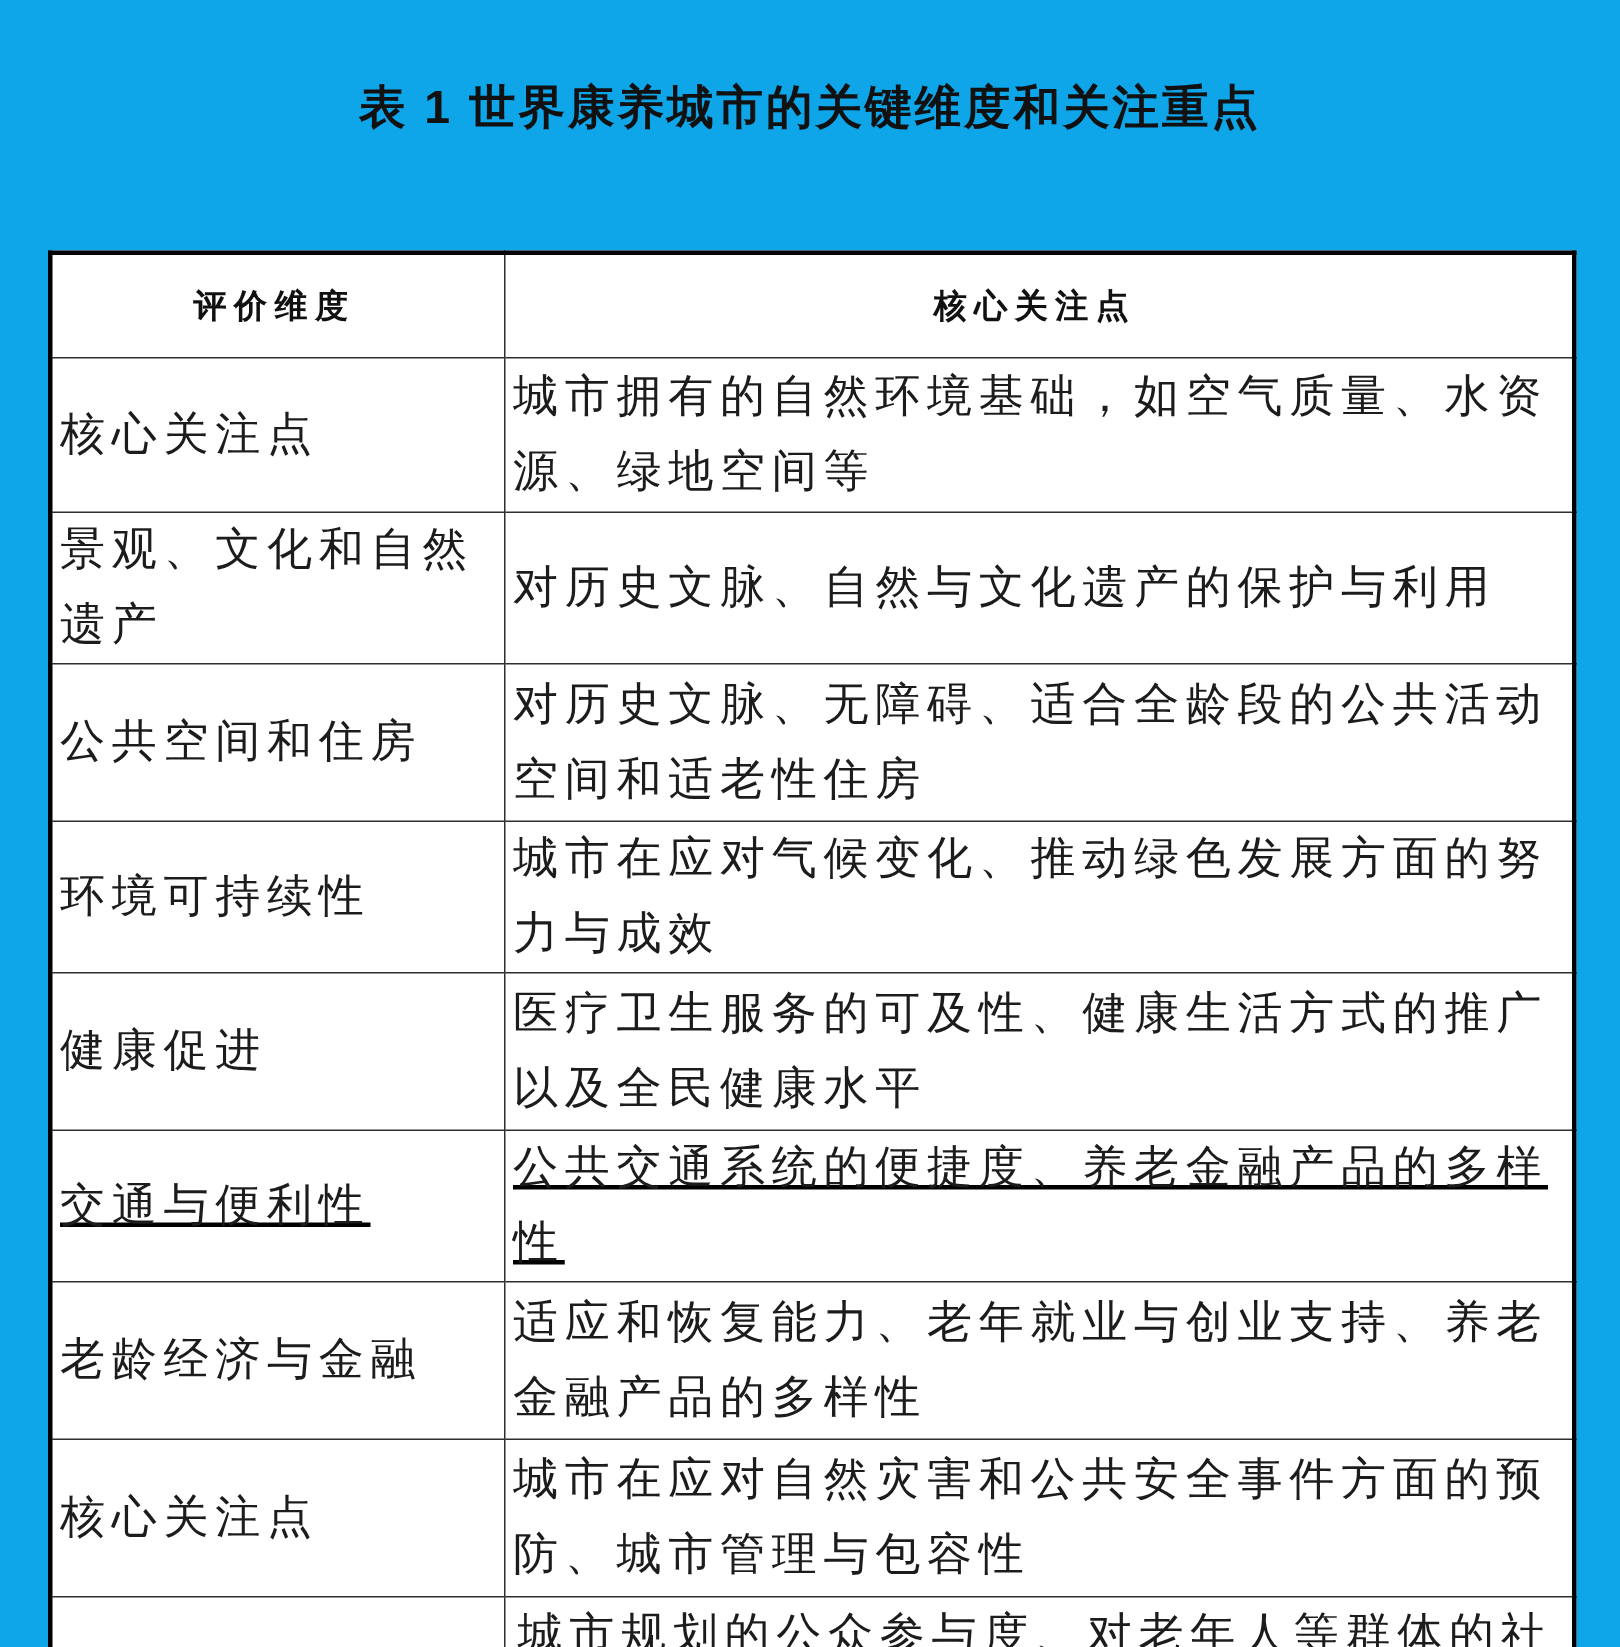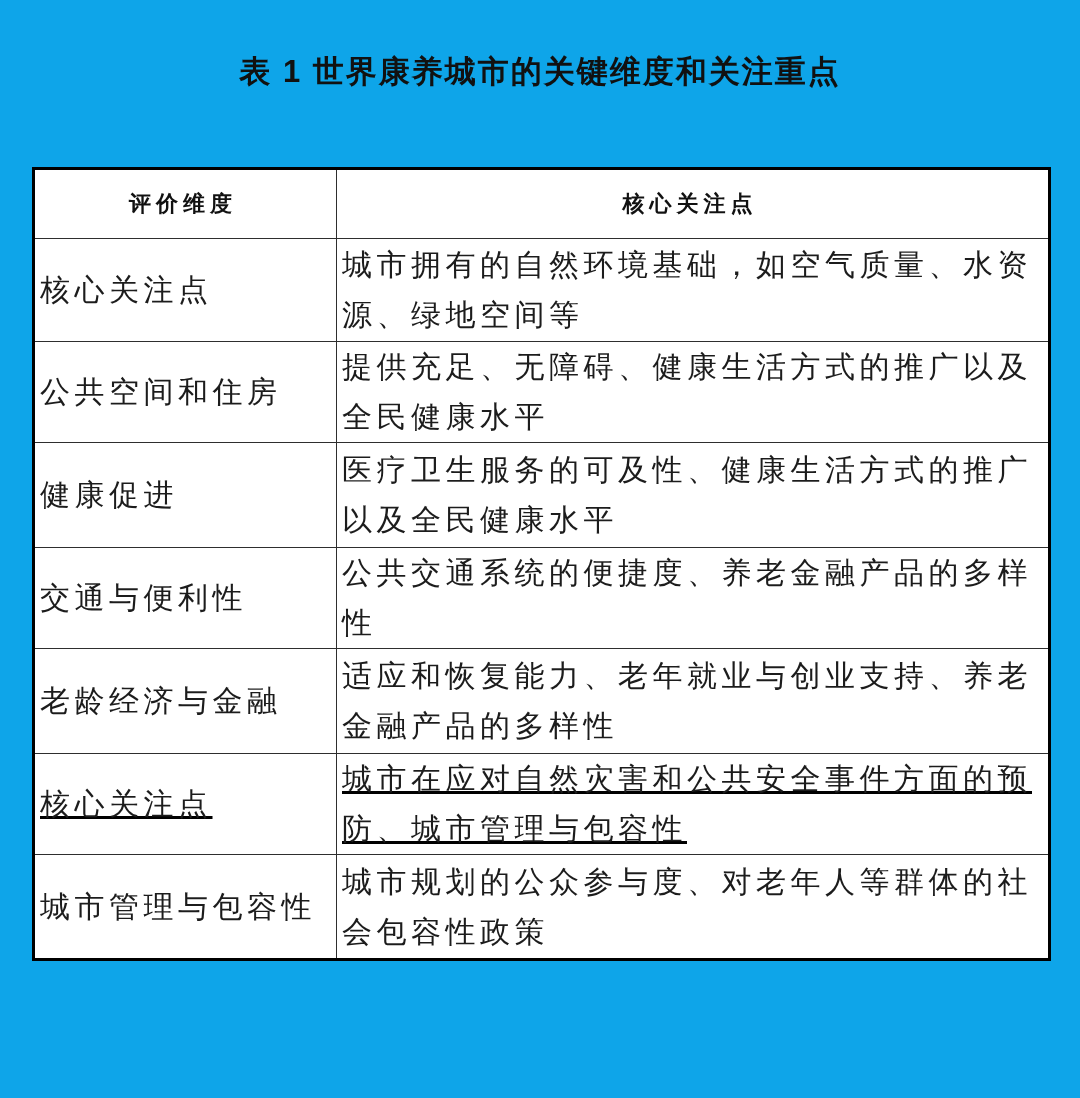--- a/index.html
+++ b/index.html
@@ -83,22 +83,30 @@
         <th>评价维度</th>
         <th>核心关注点</th>
       </tr>
     </thead>
     <tbody>
       <tr>
         <td>核心关注点</td>
         <td>城市拥有的自然环境基础，如空气质量、水资源、绿地空间等</td>
       </tr>
       <tr>
+        <td>景观、文化和自然遗产</td>
+        <td>对历史文脉、自然与文化遗产的保护与利用</td>
+      </tr>
+      <tr>
         <td>公共空间和住房</td>
-        <td>提供充足、无障碍、健康生活方式的推广以及全民健康水平</td>
+        <td>对历史文脉、无障碍、适合全龄段的公共活动空间和适老性住房</td>
+      </tr>
+      <tr>
+        <td>环境可持续性</td>
+        <td>城市在应对气候变化、推动绿色发展方面的努力与成效</td>
       </tr>
       <tr>
         <td>健康促进</td>
         <td>医疗卫生服务的可及性、健康生活方式的推广以及全民健康水平</td>
       </tr>
       <tr>
         <td>交通与便利性</td>
         <td>公共交通系统的便捷度、养老金融产品的多样性</td>
       </tr>
       <tr>

